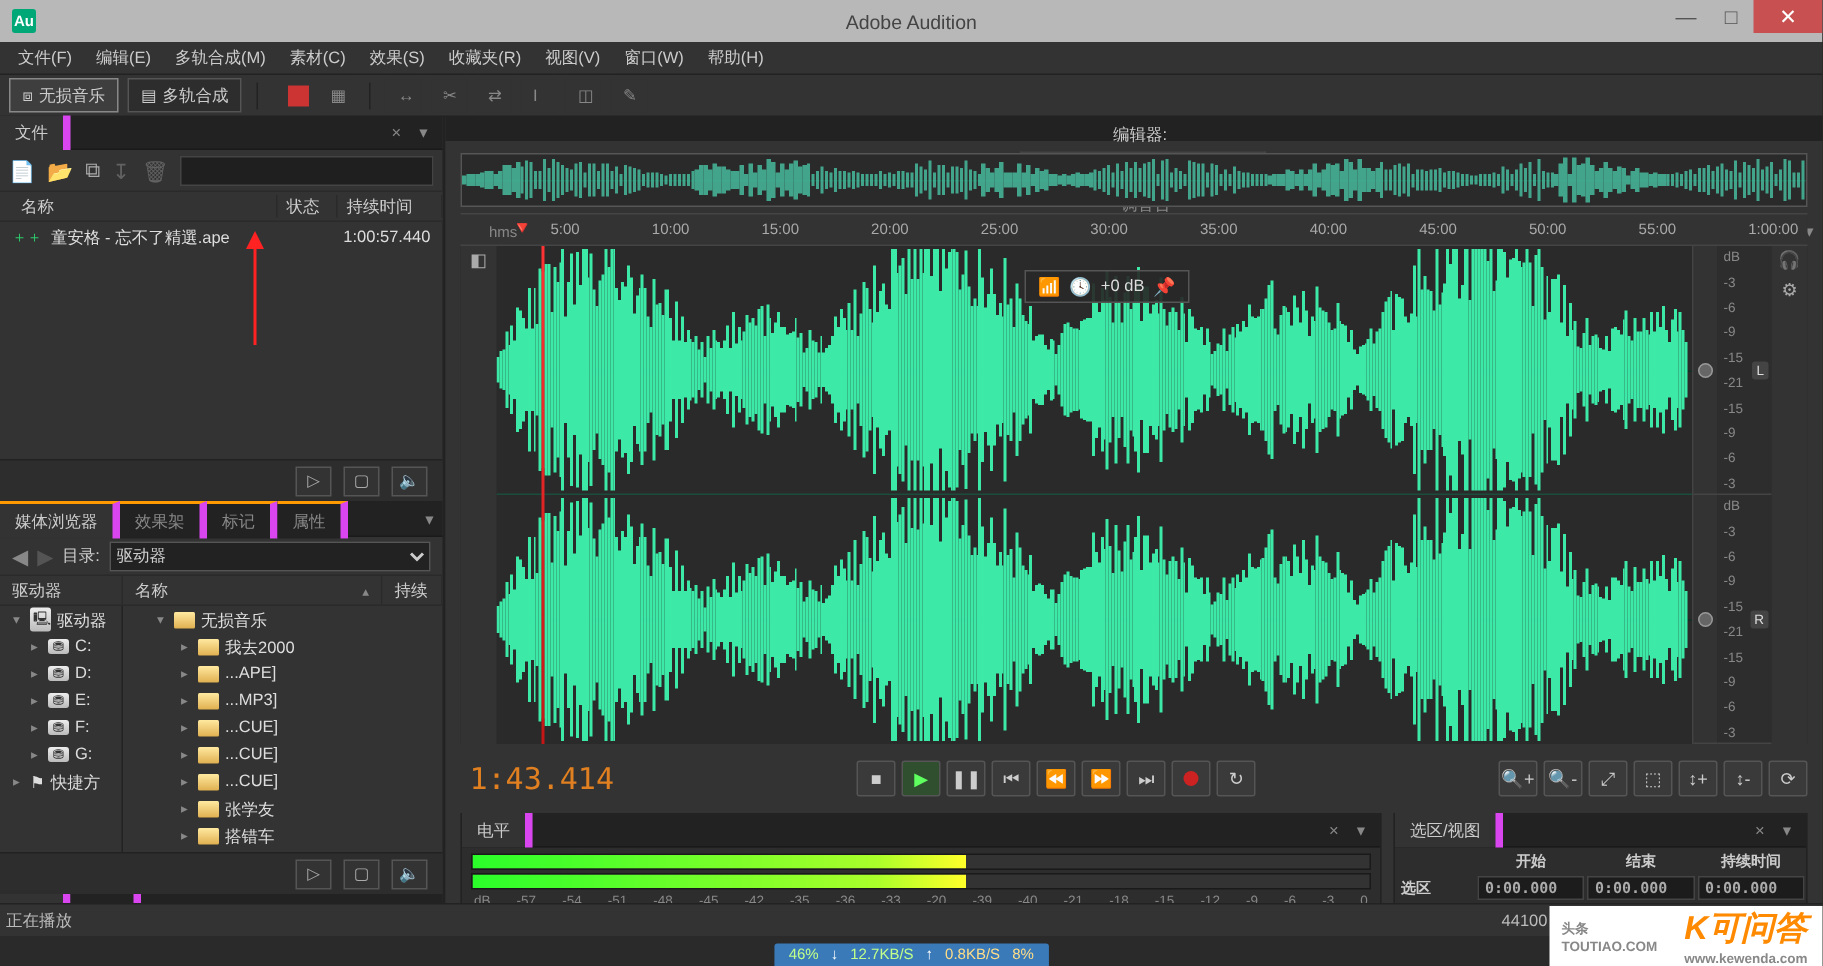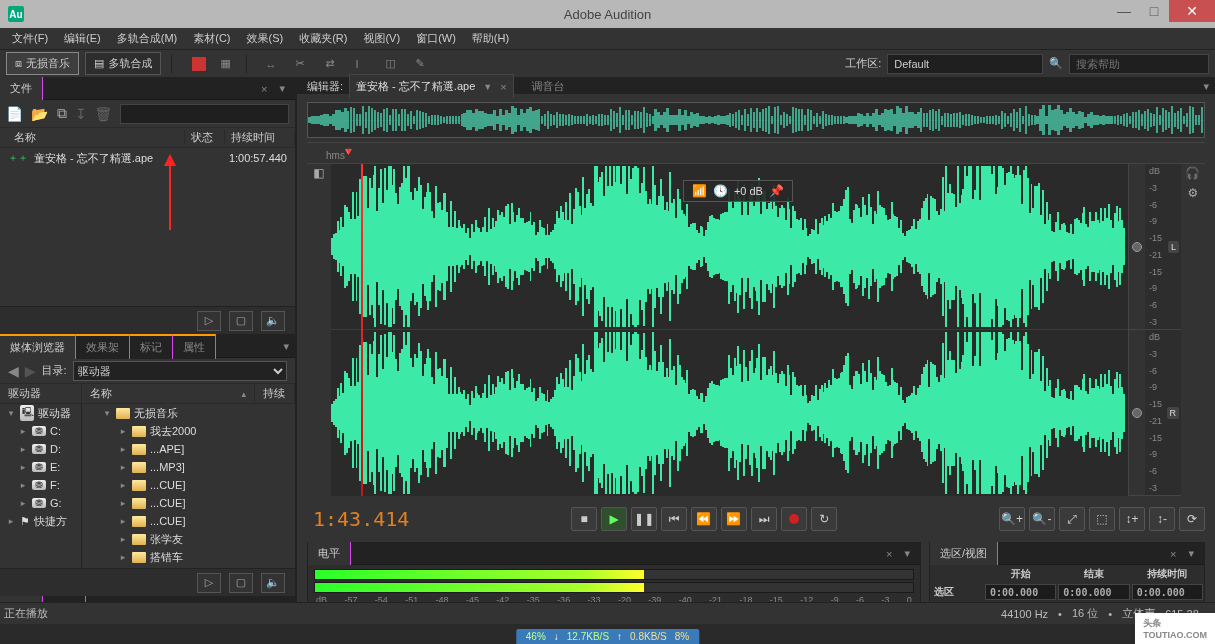--- a/index.html
+++ b/index.html
@@ -28,21 +28,21 @@
 .toolbar input { background: #1f1f1f; border: 1px solid #444; color: #ccc; height: 20px; padding: 0 6px; font-size: 11px; }
 .workspace-sel { min-width: 120px; }
 
 
 .main { display: flex; height: calc(644px - 28px - 22px - 28px - 22px); }
 .leftcol { width: 297px; display: flex; flex-direction: column; background: #333; border-right: 2px solid #222; }
 .rightcol { flex: 1; display: flex; flex-direction: column; background: #333; min-width: 0; }
 
 
 .panel-hdr { height: 22px; background: #222; display: flex; align-items: center; border-bottom: 1px solid #1a1a1a; padding-right: 4px; }
-.panel-tab { padding: 4px 10px; background: #333; color: #ccc; font-size: 11px; border-right: 1px solid #d946ef; cursor: pointer; }
+.panel-tab { padding: 4px 10px; background: #333; color: #ccc; font-size: 11px; border-right: 5px solid #d946ef; cursor: pointer; }
 .panel-tab.inactive { background: #222; color: #888; }
 .panel-close { margin-left: auto; color: #888; padding: 0 6px; cursor: pointer; }
 .panel-menu { color: #888; padding: 0 6px; cursor: pointer; }
 
 
 .file-panel { height: 258px; display: flex; flex-direction: column; border-bottom: 2px solid #222; }
 .file-tools { height: 28px; display: flex; align-items: center; padding: 0 6px; gap: 8px; border-bottom: 1px solid #2a2a2a; }
 .file-tools .icon { color: #aaa; font-size: 14px; cursor: pointer; }
 .file-tools input.search { flex: 1; background: #1f1f1f; border: 1px solid #444; height: 20px; color: #ccc; padding: 0 18px 0 6px; font-size: 11px; }
 .cols-hdr { height: 20px; display: flex; align-items: center; background: #333; border-bottom: 1px solid #2a2a2a; padding-left: 8px; }
@@ -79,21 +79,21 @@
 .tree-row .drv { background: linear-gradient(#eee,#bbb); color: #333; padding: 0 2px; border-radius: 2px; font-size: 9px; width: 14px; text-align: center; }
 .folder-tree .tree-row { padding-left: 20px; }
 .folder-tree .tree-row.sub { padding-left: 36px; }
 .folder-ico { display: inline-block; width: 14px; height: 11px; background: linear-gradient(#ffe9a0,#e0b050); border-radius: 1px; }
 
 
 .history-panel { height: 26px; }
 .history-panel .panel-hdr { height: 24px; }
 
 
-.editor-tabs { height: 16px; display: flex; align-items: center; background: #222; padding-left: 8px; }
+.editor-tabs { height: 16px; display: flex; align-items: center; background: #222; padding-left: 8px; flex-direction: column; }
 .editor-tabs .etag { font-size: 11px; color: #ccc; padding: 4px 2px; }
 .editor-tabs .efile { font-size: 11px; color: #ddd; padding: 4px 6px; background: #333; margin-left: 4px; border: 1px solid #444; border-bottom: none; display: flex; align-items: center; gap: 6px; }
 .editor-tabs .mixer { font-size: 11px; color: #888; padding: 4px 10px; margin-left: 8px; cursor: pointer; }
 .editor-tabs .drop { color: #888; font-size: 9px; margin: 0 2px; }
 
 .overview { height: 36px; background: #2a2a2a; margin: 8px 10px 4px 10px; position: relative; border: 1px solid #555; }
 .overview-wave { position: absolute; inset: 0; display: flex; align-items: center; }
 .overview-wave .owbar { flex: 1; background: #45b396; height: 50%; margin: 0 0.3px; opacity: 0.9; }
 .overview-mid { position: absolute; left: 0; right: 0; top: 50%; height: 1px; background: #1a4d3c; }
 
@@ -201,26 +201,20 @@
   <div class="sep"></div>
   <div class="tbtn red-sq"></div>
   <div class="tbtn icon-sq">▦</div>
   <div class="sep"></div>
   <div class="tbtn icon-sq">↔</div>
   <div class="tbtn icon-sq">✂</div>
   <div class="tbtn icon-sq">⇄</div>
   <div class="tbtn icon-sq">I</div>
   <div class="tbtn icon-sq">◫</div>
   <div class="tbtn icon-sq">✎</div>
-  <div class="right">
-    <span>工作区:</span>
-    <input class="workspace-sel" readonly="" value="Default" style="">
-    <span style="color:#888">🔍</span>
-    <input style="width: 140px;" placeholder="搜索帮助">
-  </div>
 </div>
 
 <div class="main">
   <div class="leftcol">
 
     <div class="file-panel">
       <div class="panel-hdr">
         <div class="panel-tab">文件</div>
         <div class="panel-close">×</div>
         <div class="panel-menu">▾</div>
@@ -692,20 +686,34 @@
           <div class="owbar" style="height: 76.5812%;"></div>
           <div class="owbar" style="height: 31.8142%;"></div>
           <div class="owbar" style="height: 29.6282%;"></div>
           <div class="owbar" style="height: 75.6659%;"></div>
         </div>
     </div>
 
     <div class="ruler">
       <span class="rlabel">hms</span>
       <span class="playhead">🔻</span>
+      <div class="ticks">
+        <span class="tick">5:00</span>
+        <span class="tick">10:00</span>
+        <span class="tick">15:00</span>
+        <span class="tick">20:00</span>
+        <span class="tick">25:00</span>
+        <span class="tick">30:00</span>
+        <span class="tick">35:00</span>
+        <span class="tick">40:00</span>
+        <span class="tick">45:00</span>
+        <span class="tick">50:00</span>
+        <span class="tick">55:00</span>
+        <span class="tick">1:00:00</span>
+      </div>
     </div>
 
     <div class="wave-area">
       <div class="side-icons">
         <span class="si">◧</span>
       </div>
       <div class="wave-canvas">
         <div class="playhead-line"></div>
         <div class="hud">
           <span class="hicon">📶</span>
@@ -1721,13 +1729,14 @@
     <span class="g1">12.7KB/S</span>
     <span>↑</span>
     <span class="g2">0.8KB/S</span>
     <span class="g2">8%</span>
 </div>
 <div class="watermarks">
   <div class="wm1">
       <span>头条</span>
       <span>TOUTIAO.COM</span>
     </div>
+  <div class="wm2">K<span style="display:inline">可问答</span><small>www.kewenda.com</small></div>
 </div>
 
 </body></html>

